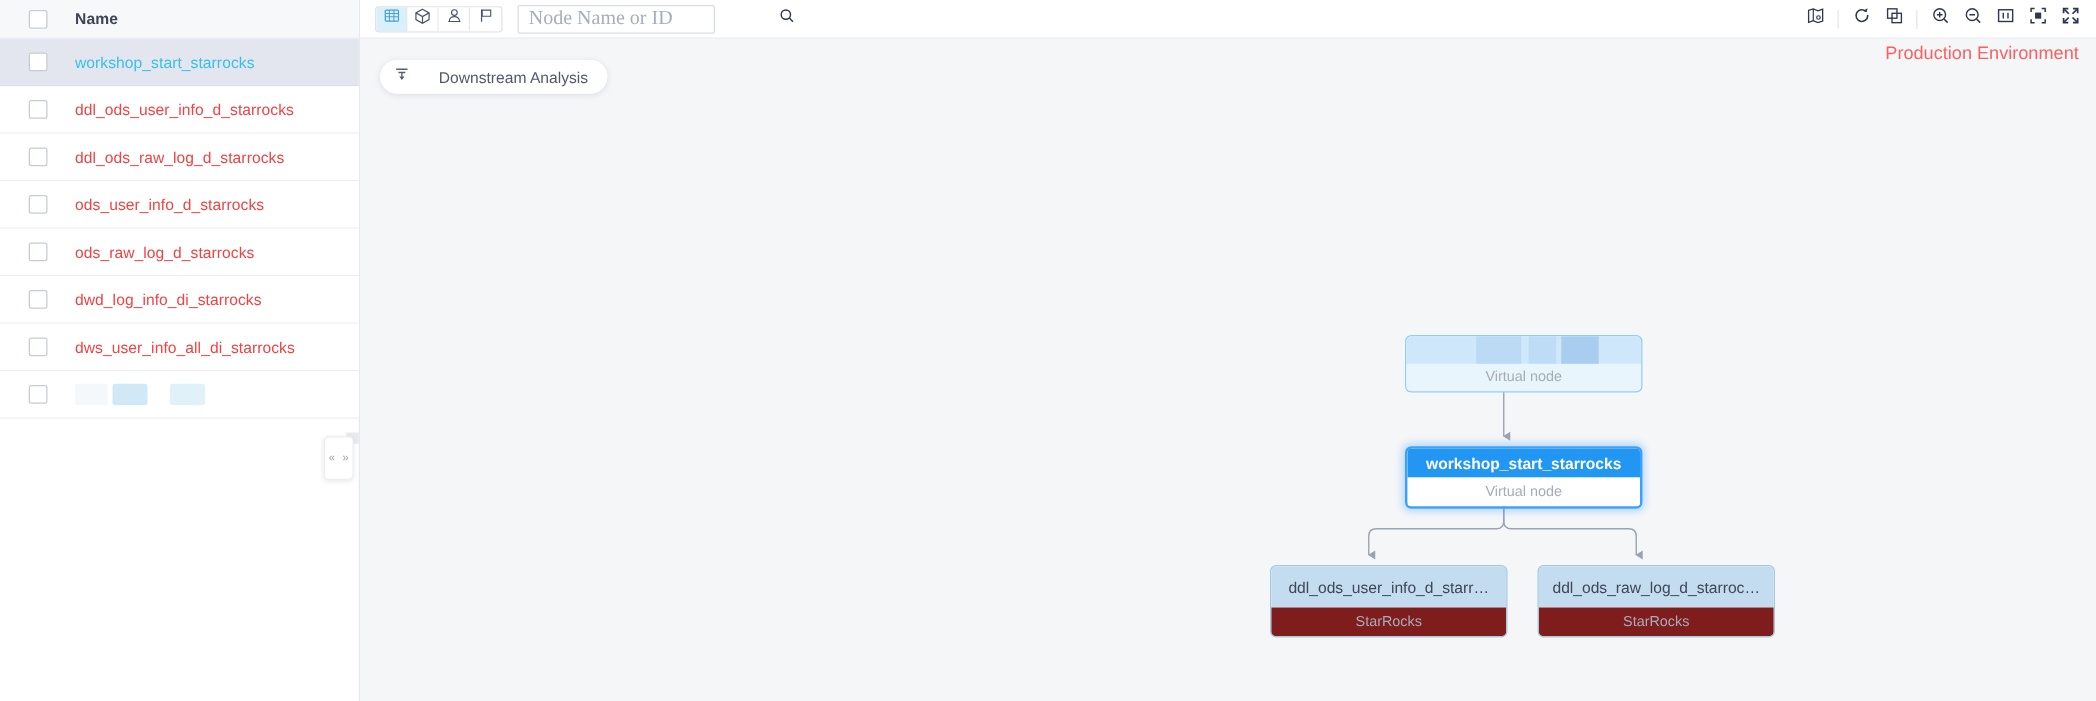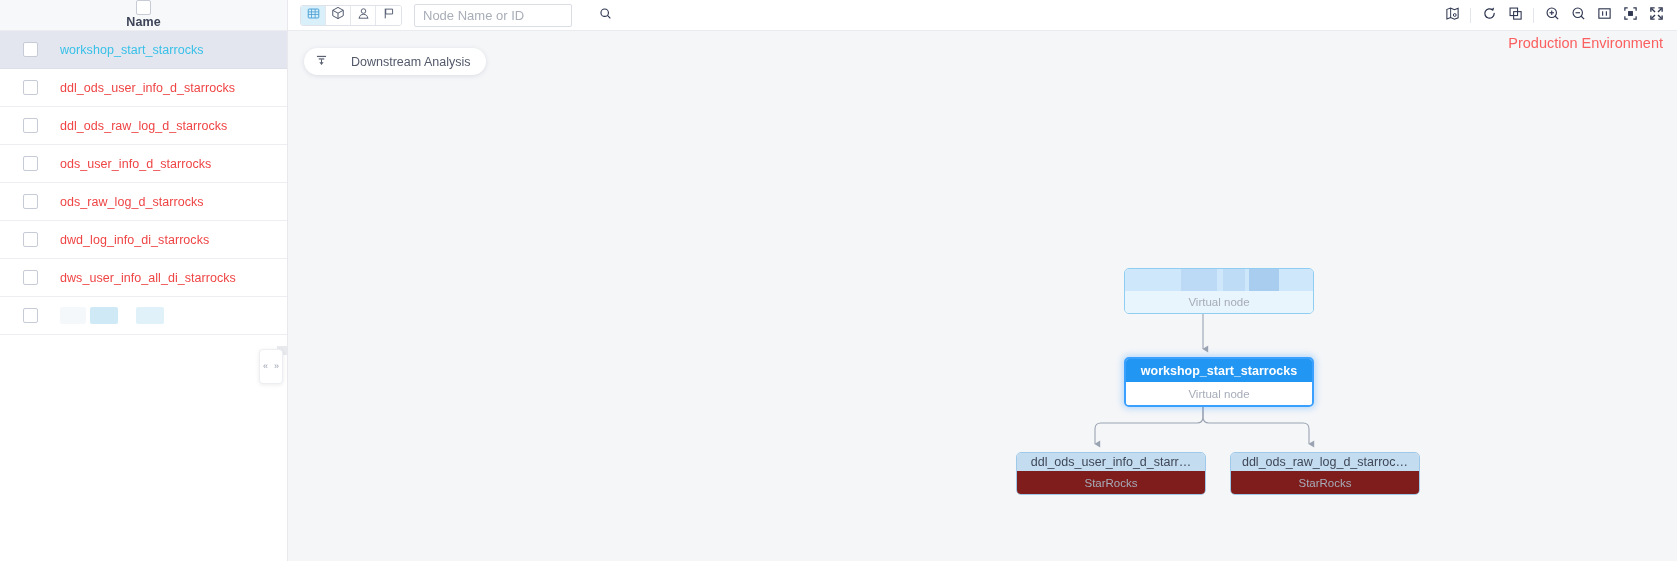--- a/index.html
+++ b/index.html
@@ -16,21 +16,21 @@
     width: 288px; height: 561px;
     background: #ffffff;
     border-right: 1px solid #e8e8ed;
     position: relative;
     flex: 0 0 288px;
   }
   .sidebar-header {
     height: 31px;
     background: #f7f8fa;
     border-bottom: 1px solid #ebedf1;
-    display: flex; align-items: center; flex-direction: column;
+    display: flex; align-items: center;
   }
   .cb-cell { width: 60px; display: flex; justify-content: center; align-items: center; }
   .cbox {
     width: 15px; height: 15px;
     border: 1px solid #c6cbd6;
     border-radius: 2px;
     background: #ffffff;
     cursor: pointer;
   }
   .hdr-name {
@@ -103,21 +103,21 @@
   .search-wrap {
     margin-left: 12px;
     width: 158px; height: 23px;
     border: 1px solid #dadde4; border-radius: 2px;
     background: #fff;
     display: flex; align-items: center;
     padding: 0 6px 0 8px;
   }
   .search-input {
     border: none; outline: none; flex: 1;
-    font-size: 13px; color: #444; font-family: Liberation Sans, sans-serif;
+    font-size: 16px; color: #444; font-family: Liberation Serif, serif;
     background: transparent;
   }
   .search-input::placeholder { color: #a8adb8; }
 
   .topbar-right {
     margin-left: auto;
     display: flex; align-items: center; gap: 0;
   }
   .rbtn {
     width: 26px; height: 24px;
@@ -193,21 +193,21 @@
     box-shadow: 0 0 6px 2px rgba(58,160,255,.32);
   }
   .node-selected .node-head {
     background: #2196f3; color: #ffffff; font-weight: bold;
     height: 23px; font-size: 12.5px;
   }
   .node-selected .node-body { background: #ffffff; height: 23px; }
 
   
   .node-child { border: 1px solid #9fc9e8; }
-  .node-child .node-head { background: #c3dcf0; color: #3f4757; height: 18px; font-size: 12.5px; }
+  .node-child .node-head { background: #c3dcf0; color: #3f4757; height: 33px; font-size: 12.5px; }
   .node-child .node-body { background: #7f1d1d; height: 23px; }
   .node-child-left { left: 712px; top: 421px; }
   .node-child-right { left: 926px; top: 421px; }
 
   svg.edges { position: absolute; left: 0; top: 0; width: 100%; height: 530px; z-index: 1; }
 </style>
 </head>
 <body>
 
 <div class="app">

